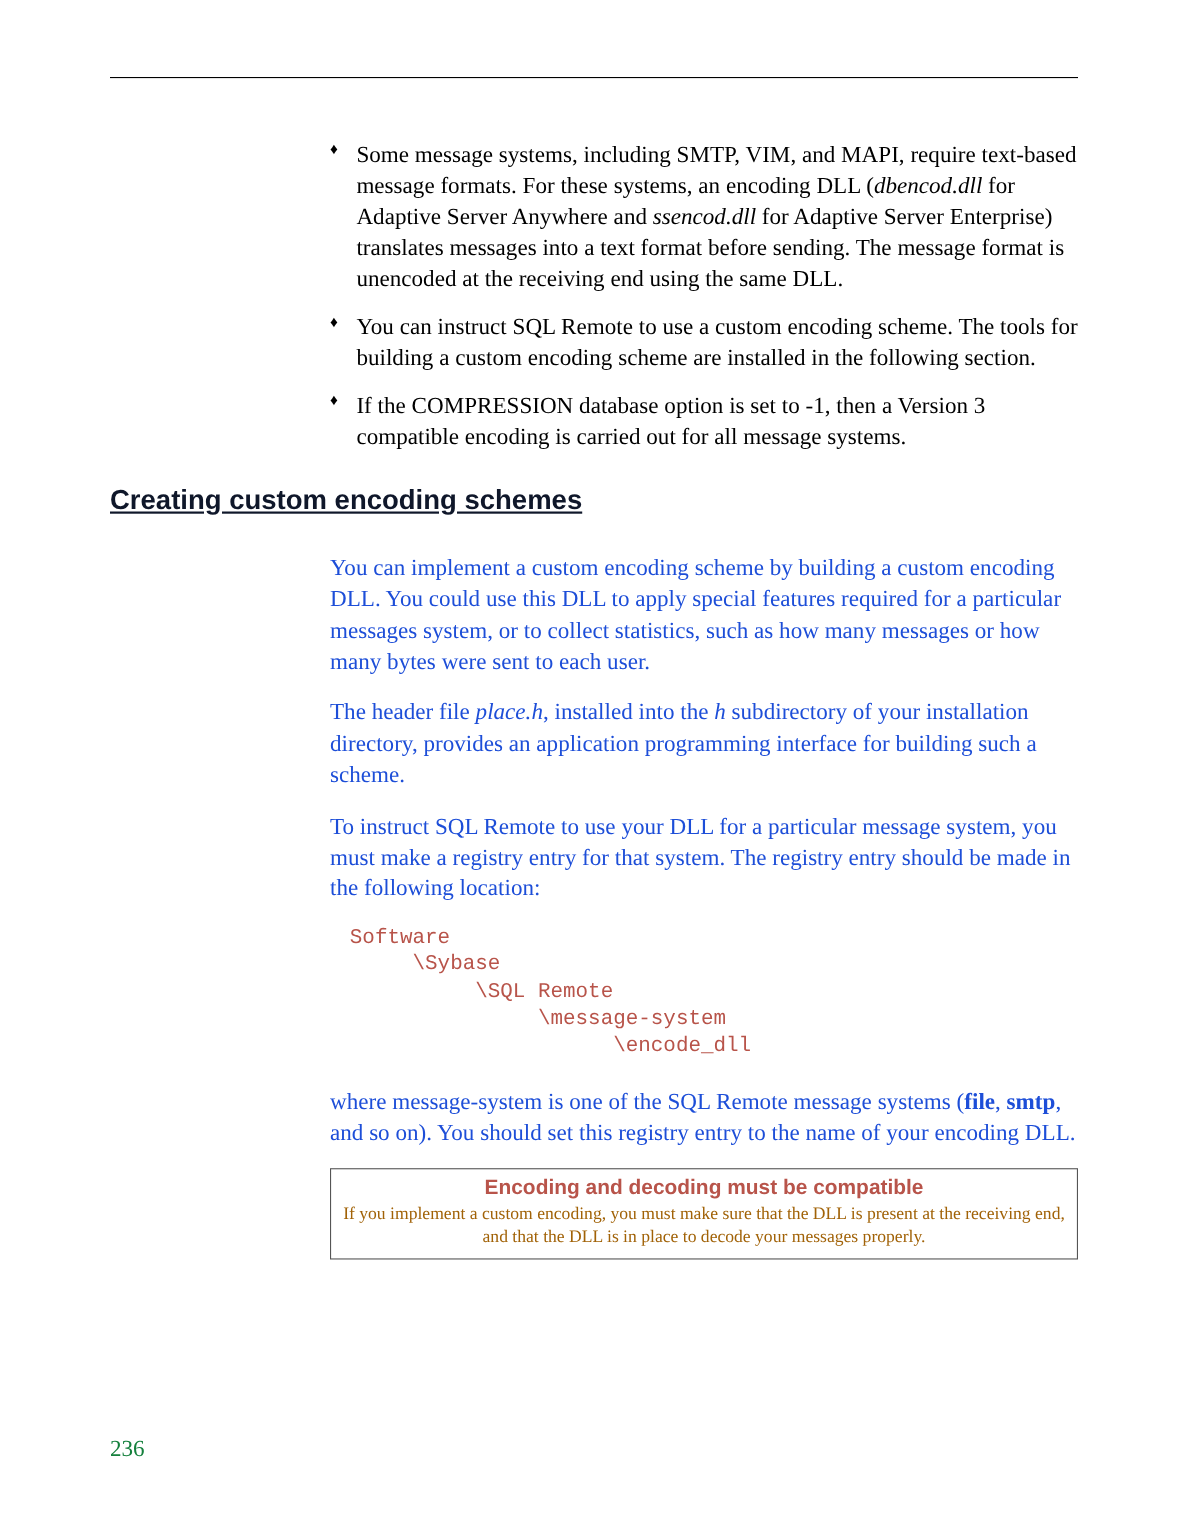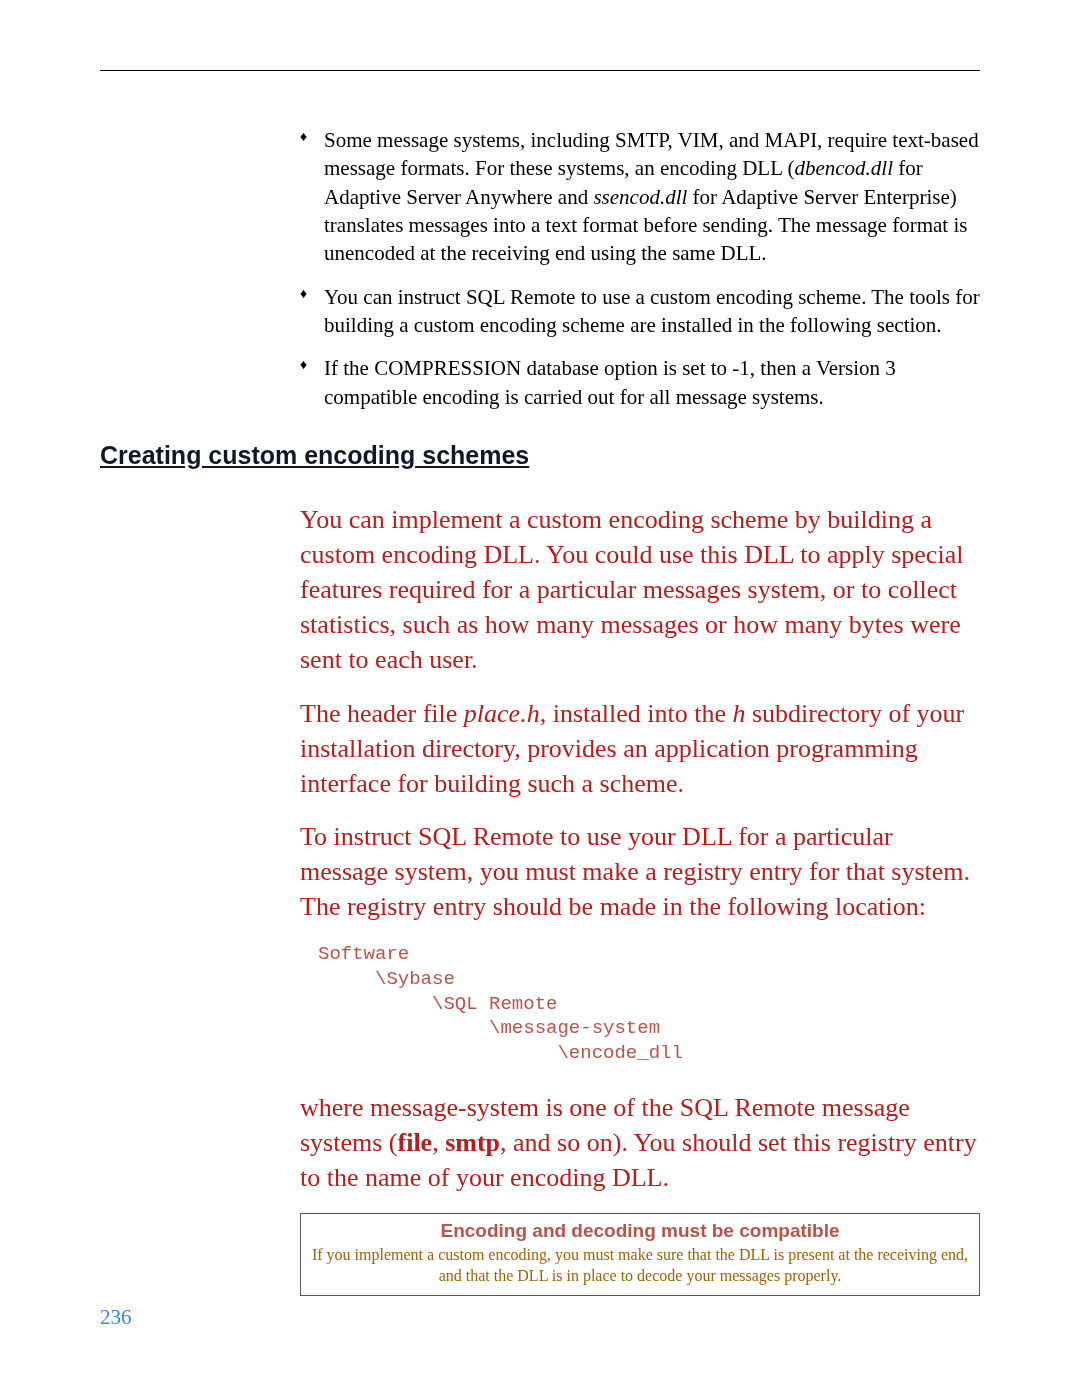--- a/index.html
+++ b/index.html
@@ -56,24 +56,24 @@
       font-weight: bold;
       font-size: 25px;
       margin-top: 30px;
       margin-bottom: 32px;
       margin-left: 0;
       text-decoration: underline;
     }
     
     .body-para {
       margin-left: 200px;
-      font-size: 26px;
+      font-size: 21px;
       line-height: 1.35;
       margin-bottom: 18px;
-      color: #b91c1c;
+      color: #1d4ed8;
     }
     
     .code-block {
       margin-left: 218px;
       font-family: 'Courier New', Courier, monospace;
       font-size: 19px;
       color: #b8544a;
       line-height: 1.3;
       white-space: pre;
       margin-bottom: 24px;
@@ -100,21 +100,21 @@
       font-size: 16px;
       line-height: 1.35;
       color: #a16207;
     }
     
     .page-number {
       position: absolute;
       bottom: 58px;
       left: 100px;
       font-size: 21px;
-      color: #3b82f6;
+      color: #15803d;
     }
     
     .italic {
       font-style: italic;
     }
     
     .bold {
       font-weight: bold;
     }
   </style>

